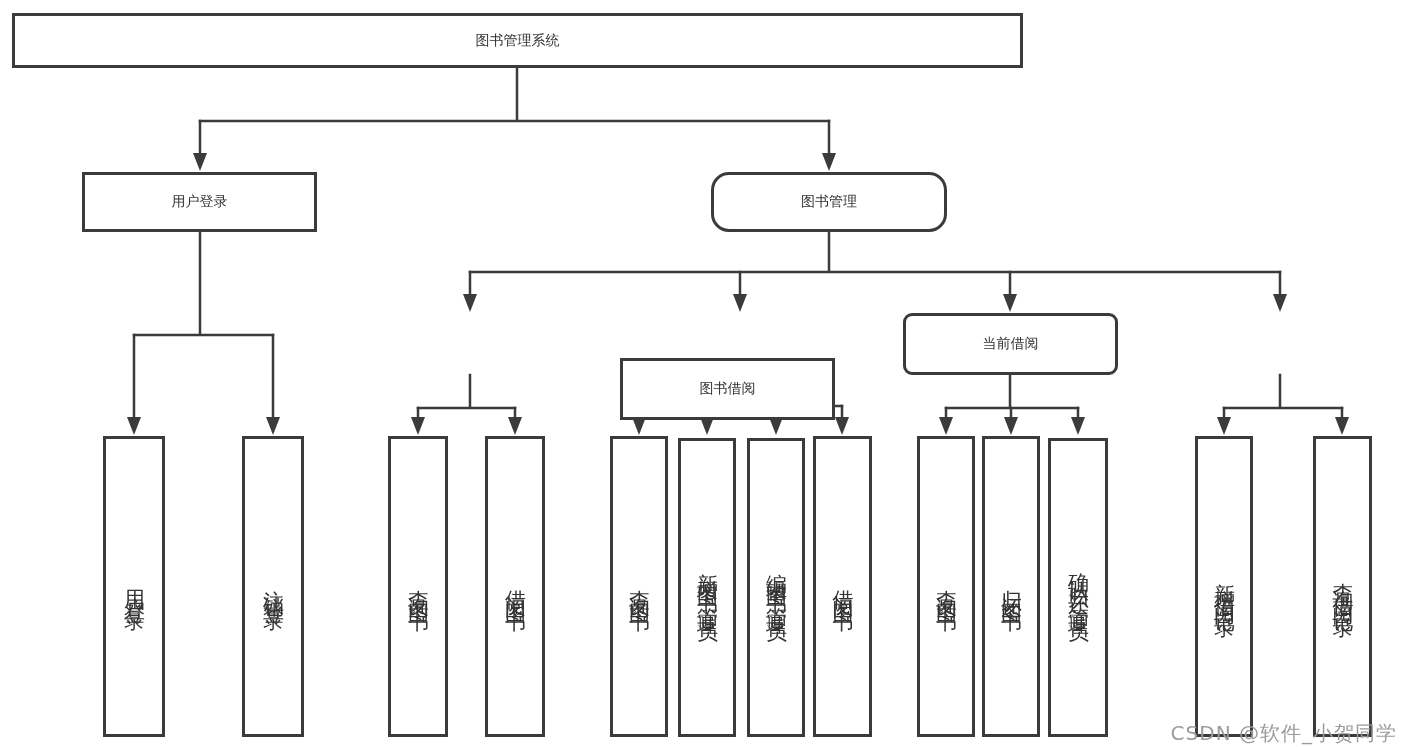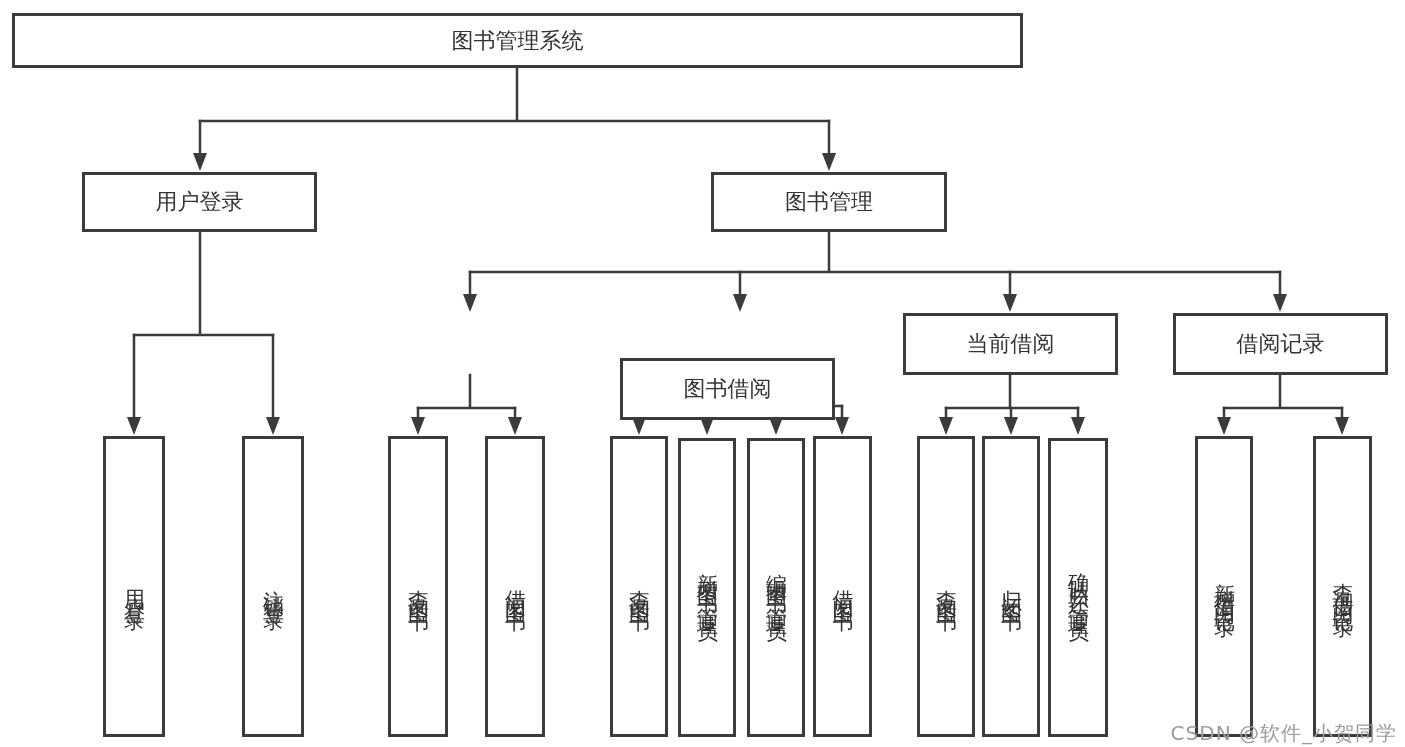--- a/index.html
+++ b/index.html
@@ -21,21 +21,21 @@
   .shaft{stroke:var(--line);stroke-width:2.5;stroke-linecap:square;}
   .head{fill:var(--line);stroke:none;}
   .node{
     position:absolute;
     box-sizing:border-box;
     border:3px solid var(--line);
     background:var(--bg);
     display:flex;align-items:center;justify-content:center;
     color:var(--text);
   }
-  .hnode{font-size:22px;}
+  .hnode{font-size:14px;}
   .vnode .vtext{
     writing-mode:vertical-rl;
     text-orientation:mixed;
     font-size:21px;
     letter-spacing:7px;
     line-height:1;
   }
   .watermark{
     position:absolute;
     right:8px;bottom:0;
@@ -110,32 +110,29 @@
     </g>
   </svg>
 
   <div class="node hnode" style="left:12px;top:13px;width:1011px;height:55px;">
     <span>图书管理系统</span>
   </div>
 
   <div class="node hnode" style="left:82px;top:172px;width:235px;height:60px;">
     <span>用户登录</span>
   </div>
-  <div class="node hnode" style="left:711px;top:172px;width:236px;height:60px;">
+  <div class="node hnode" style="left:711px;top:172px;width:236px;height:60px;border-radius:18px;">
     <span>图书管理</span>
   </div>
 
   <div class="node hnode" style="left:620px;top:313px;width:215px;height:62px;margin-top:45px;">
     <span>图书借阅</span>
   </div>
-  <div class="node hnode" style="left:903px;top:313px;width:215px;height:62px;">
+  <div class="node hnode" style="left:903px;top:313px;width:215px;height:62px;border-radius:9px;">
     <span>当前借阅</span>
-  </div>
-  <div class="node hnode" style="left:1173px;top:313px;width:215px;height:62px;">
-    <span>借阅记录</span>
   </div>
 
   <div class="node vnode" style="left:103px;top:436px;width:62px;height:301px;">
     <span class="vtext">用户登录</span>
   </div>
   <div class="node vnode" style="left:242px;top:436px;width:62px;height:301px;">
     <span class="vtext">注销登录</span>
   </div>
 
   <div class="node vnode" style="left:388px;top:436px;width:60px;height:301px;">

